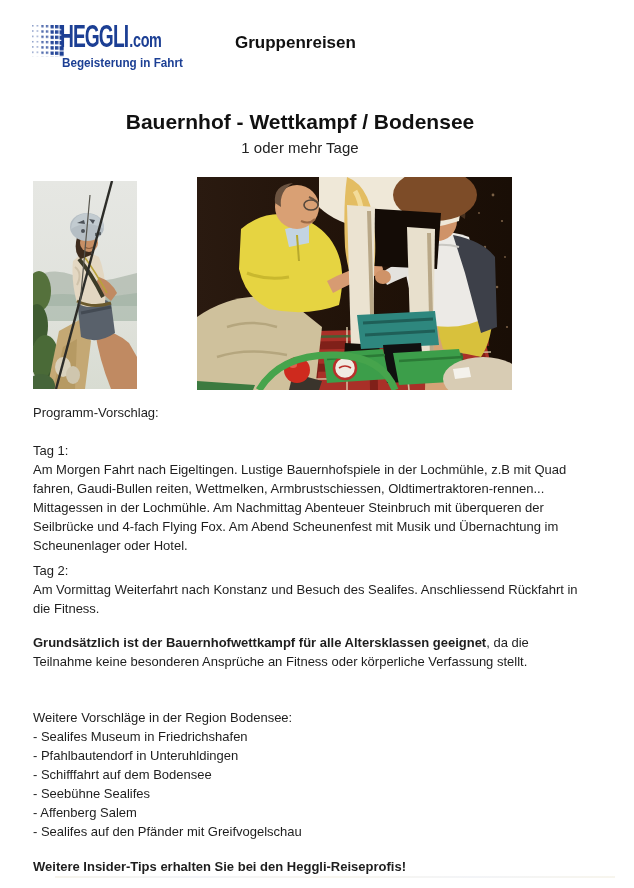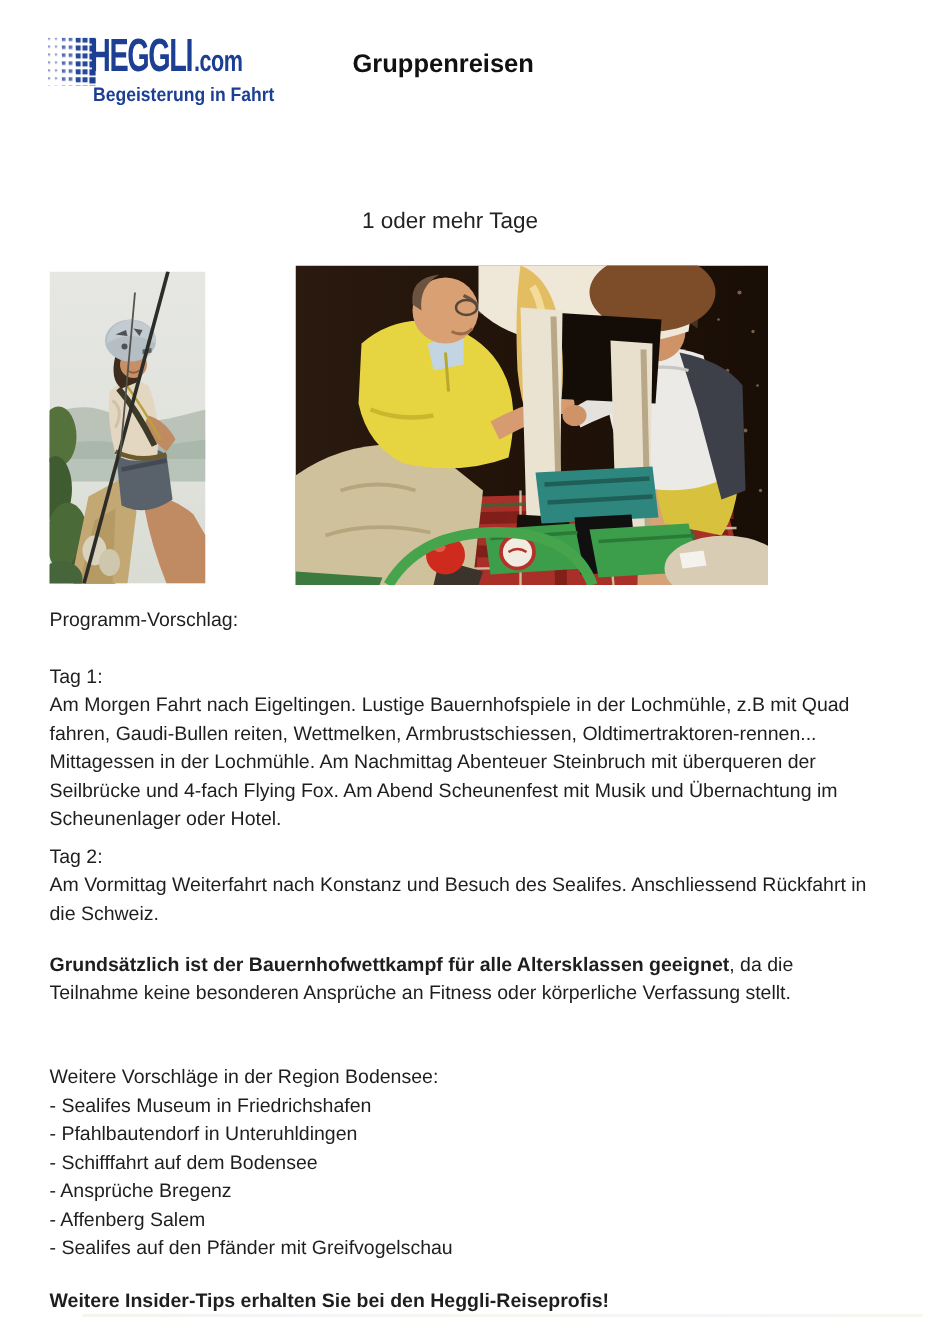--- a/index.html
+++ b/index.html
@@ -75,20 +75,21 @@
       <rect x="27.6" y="0" width="4.4" height="32" fill="url(#pd4)"></rect>
     </svg>
     <div class="brand-line">
       <span class="brand-main">HEGGLI</span>
       <span class="brand-suffix">.com</span>
     </div>
     <div class="tagline">Begeisterung in Fahrt</div>
   </div>
   <div class="doc-type">Gruppenreisen</div>
 
+  <div class="title">Bauernhof - Wettkampf / Bodensee</div>
   <div class="subtitle">1 oder mehr Tage</div>
 
   <div class="photo1">
     <svg viewBox="0 0 104 208" preserveAspectRatio="none">
       <defs>
         <linearGradient id="sky1" x1="0" y1="0" x2="0" y2="1">
           <stop offset="0" stop-color="#e6e7e3"></stop>
             <stop offset="0.6" stop-color="#e0e2dc"></stop>
             <stop offset="1" stop-color="#d8dcd2"></stop>
         </linearGradient>
@@ -260,32 +261,32 @@
       </g>
     </svg>
   </div>
 
   <div class="tx p-label">Programm-Vorschlag:</div>
 
   <div class="tx day1-h">Tag 1:</div>
   <div class="tx day1-t">Am Morgen Fahrt nach Eigeltingen. Lustige Bauernhofspiele in der Lochmühle, z.B mit Quad fahren, Gaudi-Bullen reiten, Wettmelken, Armbrustschiessen, Oldtimertraktoren-rennen... Mittagessen in der Lochmühle. Am Nachmittag Abenteuer Steinbruch mit überqueren der Seilbrücke und 4-fach Flying Fox. Am Abend Scheunenfest mit Musik und Übernachtung im Scheunenlager oder Hotel.</div>
 
   <div class="tx day2-h">Tag 2:</div>
-  <div class="tx day2-t">Am Vormittag Weiterfahrt nach Konstanz und Besuch des Sealifes. Anschliessend Rückfahrt in die Schweiz.</div>
+  <div class="tx day2-t">Am Vormittag Weiterfahrt nach Konstanz und Besuch des Sealifes. Anschliessend Rückfahrt in die Fitness.</div>
 
   <div class="tx note">
     <span class="b">Grundsätzlich ist der Bauernhofwettkampf für alle Altersklassen geeignet</span><span>, da die Teilnahme keine besonderen Ansprüche an Fitness oder körperliche Verfassung stellt.</span>
   </div>
 
   <div class="tx sugg">
     <div>Weitere Vorschläge in der Region Bodensee:</div>
     <div>- Sealifes Museum in Friedrichshafen</div>
     <div>- Pfahlbautendorf in Unteruhldingen</div>
     <div>- Schifffahrt auf dem Bodensee</div>
-    <div>- Ansprüche Bregenz</div>
+    <div>- Seebühne Sealifes</div>
     <div>- Affenberg Salem</div>
     <div>- Sealifes auf den Pfänder mit Greifvogelschau</div>
   </div>
 
   <div class="tx footer-note">Weitere Insider-Tips erhalten Sie bei den Heggli-Reiseprofis!</div>
 
   <div class="scan-artifact"></div>
 </div>
 
 </body></html>

